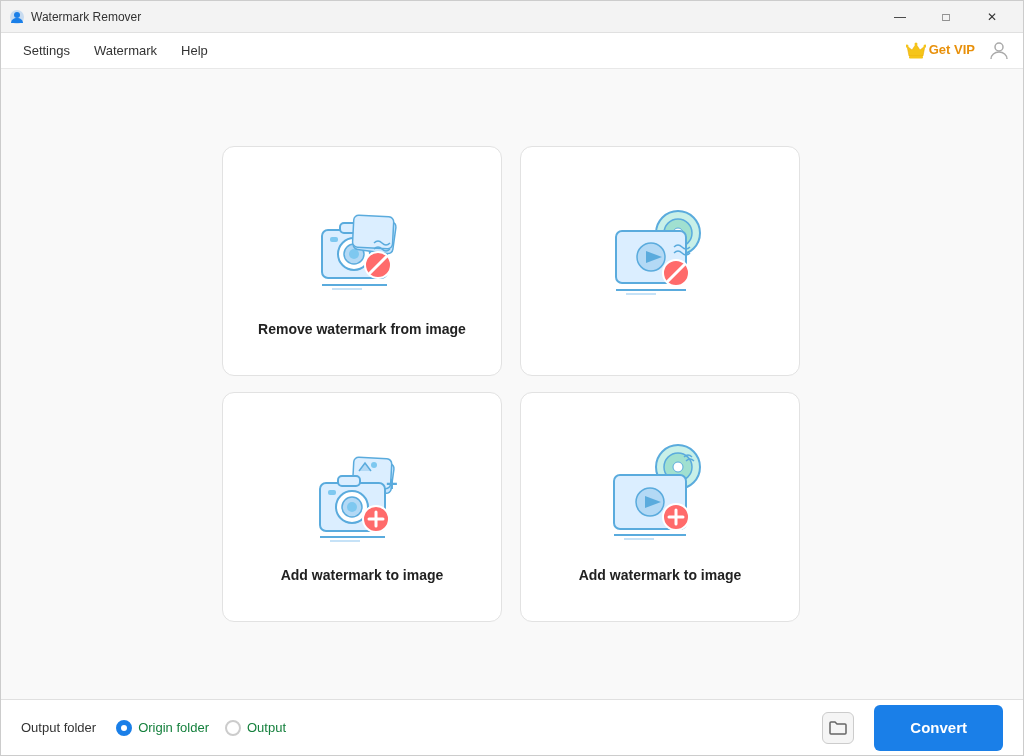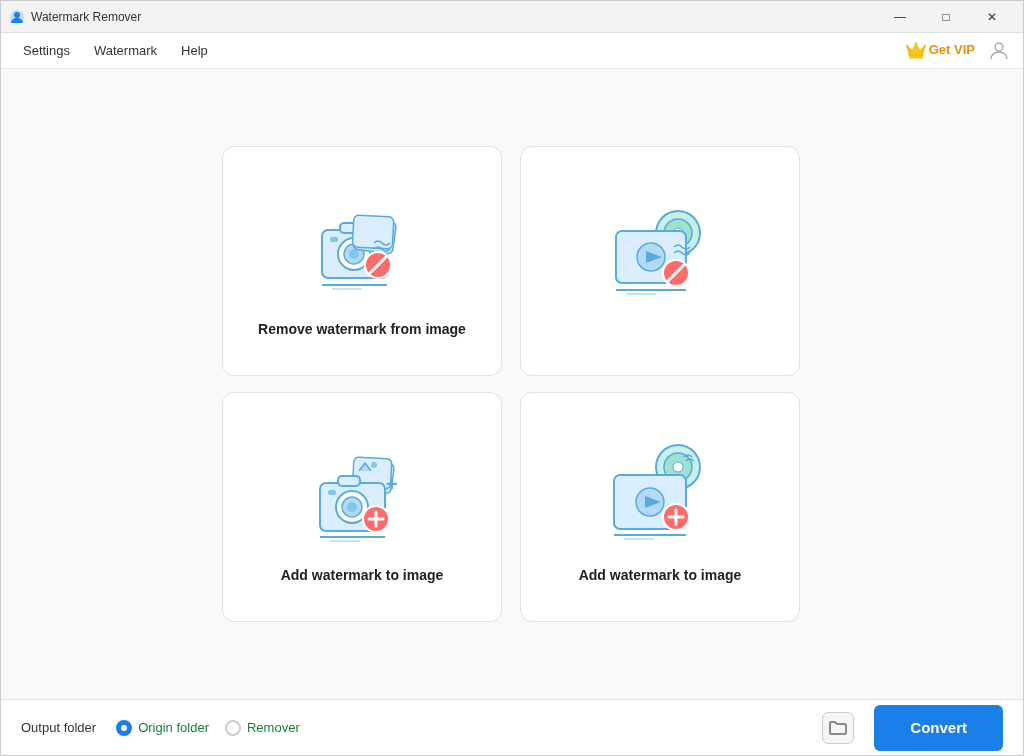--- a/index.html
+++ b/index.html
@@ -383,21 +383,21 @@
 
 <div class="bottom-bar">
   <span class="output-folder-label">Output folder</span>
   <div class="radio-group">
     <label class="radio-option">
       <div class="radio-circle checked"></div>
       <span>Origin folder</span>
     </label>
     <label class="radio-option">
       <div class="radio-circle"></div>
-      <span>Remover</span>
+      <span>Output</span>
     </label>
   </div>
   <div class="spacer"></div>
   <button class="folder-btn">
     <svg width="18" height="16" viewBox="0 0 18 16" fill="none">
       <path d="M1 3a1 1 0 011-1h4l2 2h8a1 1 0 011 1v8a1 1 0 01-1 1H2a1 1 0 01-1-1V3z" stroke="#666" stroke-width="1.5" fill="none"></path>
     </svg>
   </button>
   <button class="convert-btn">Convert</button>
 </div>

